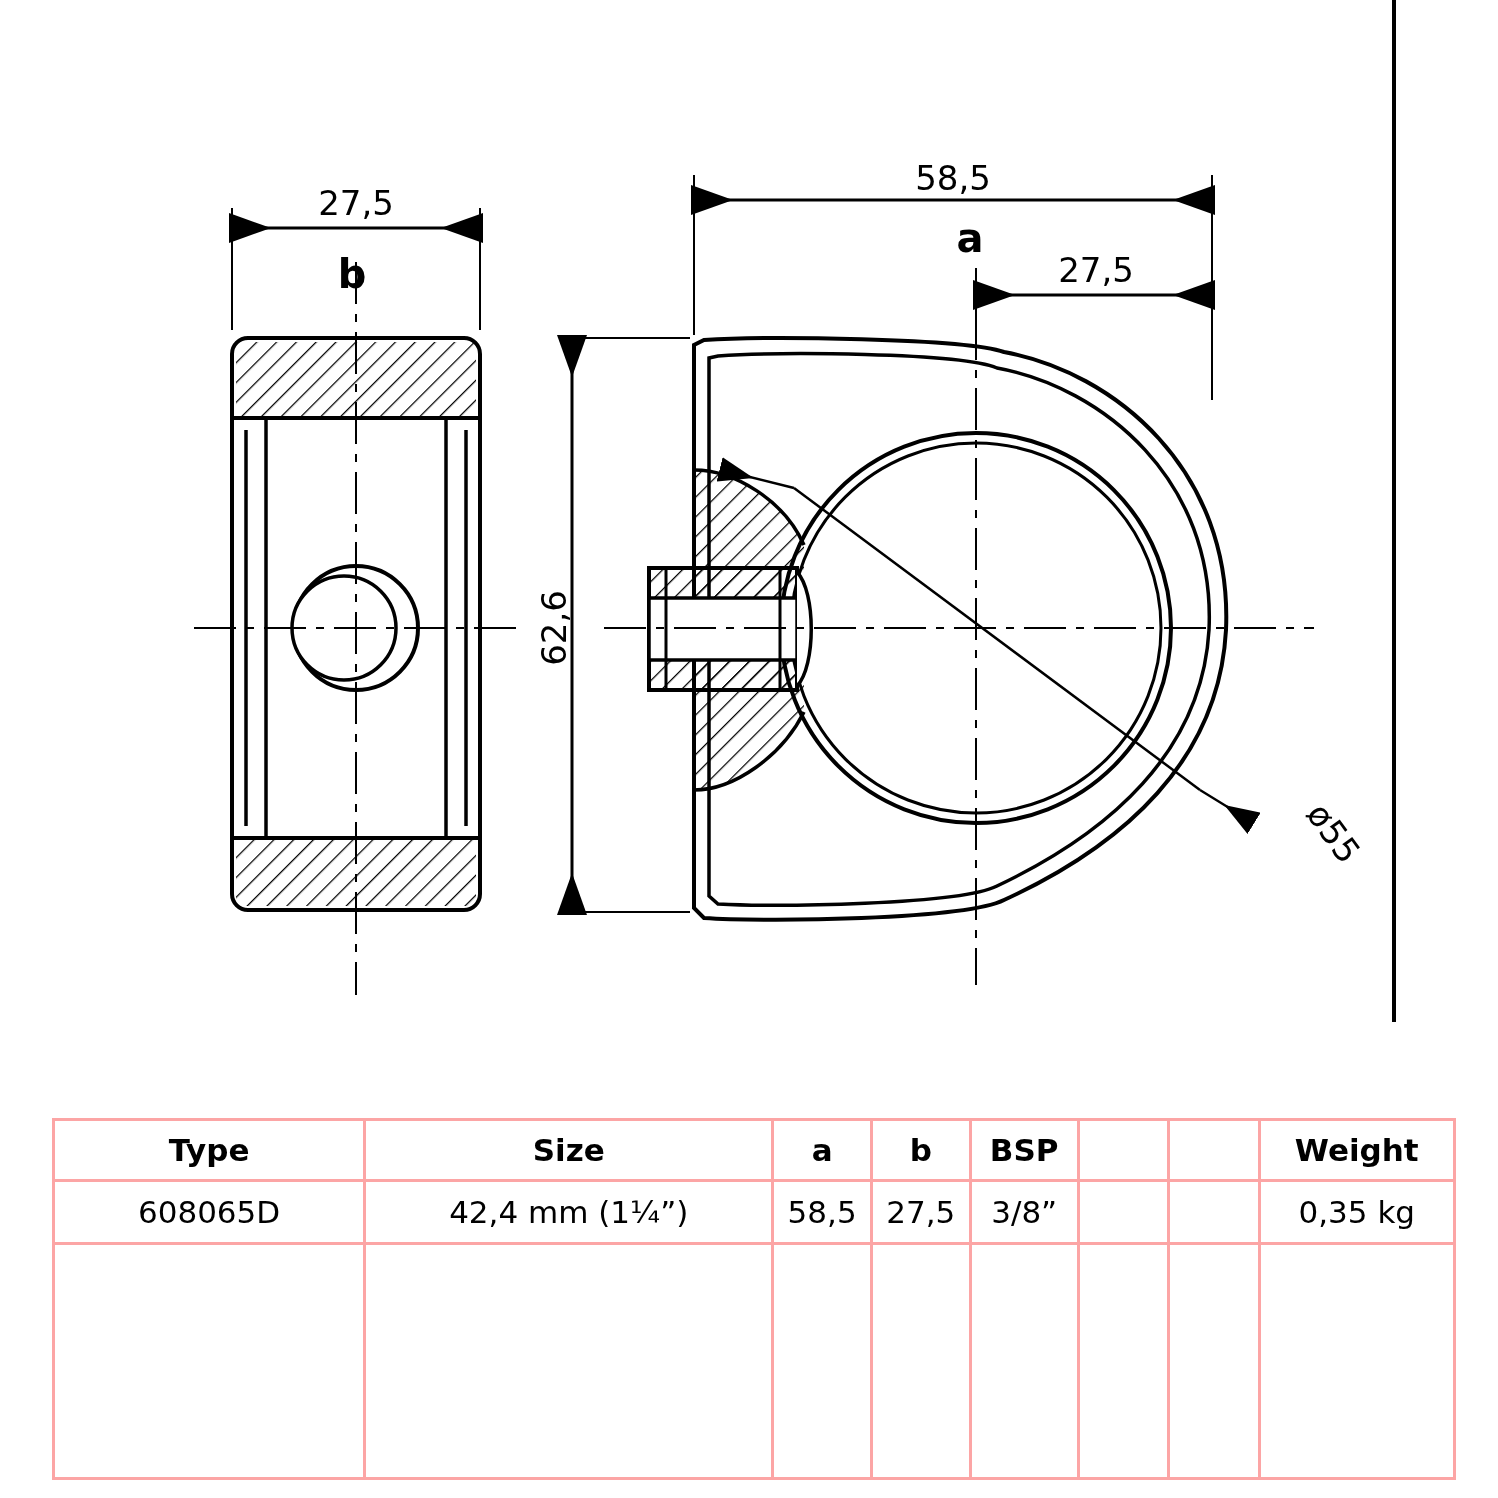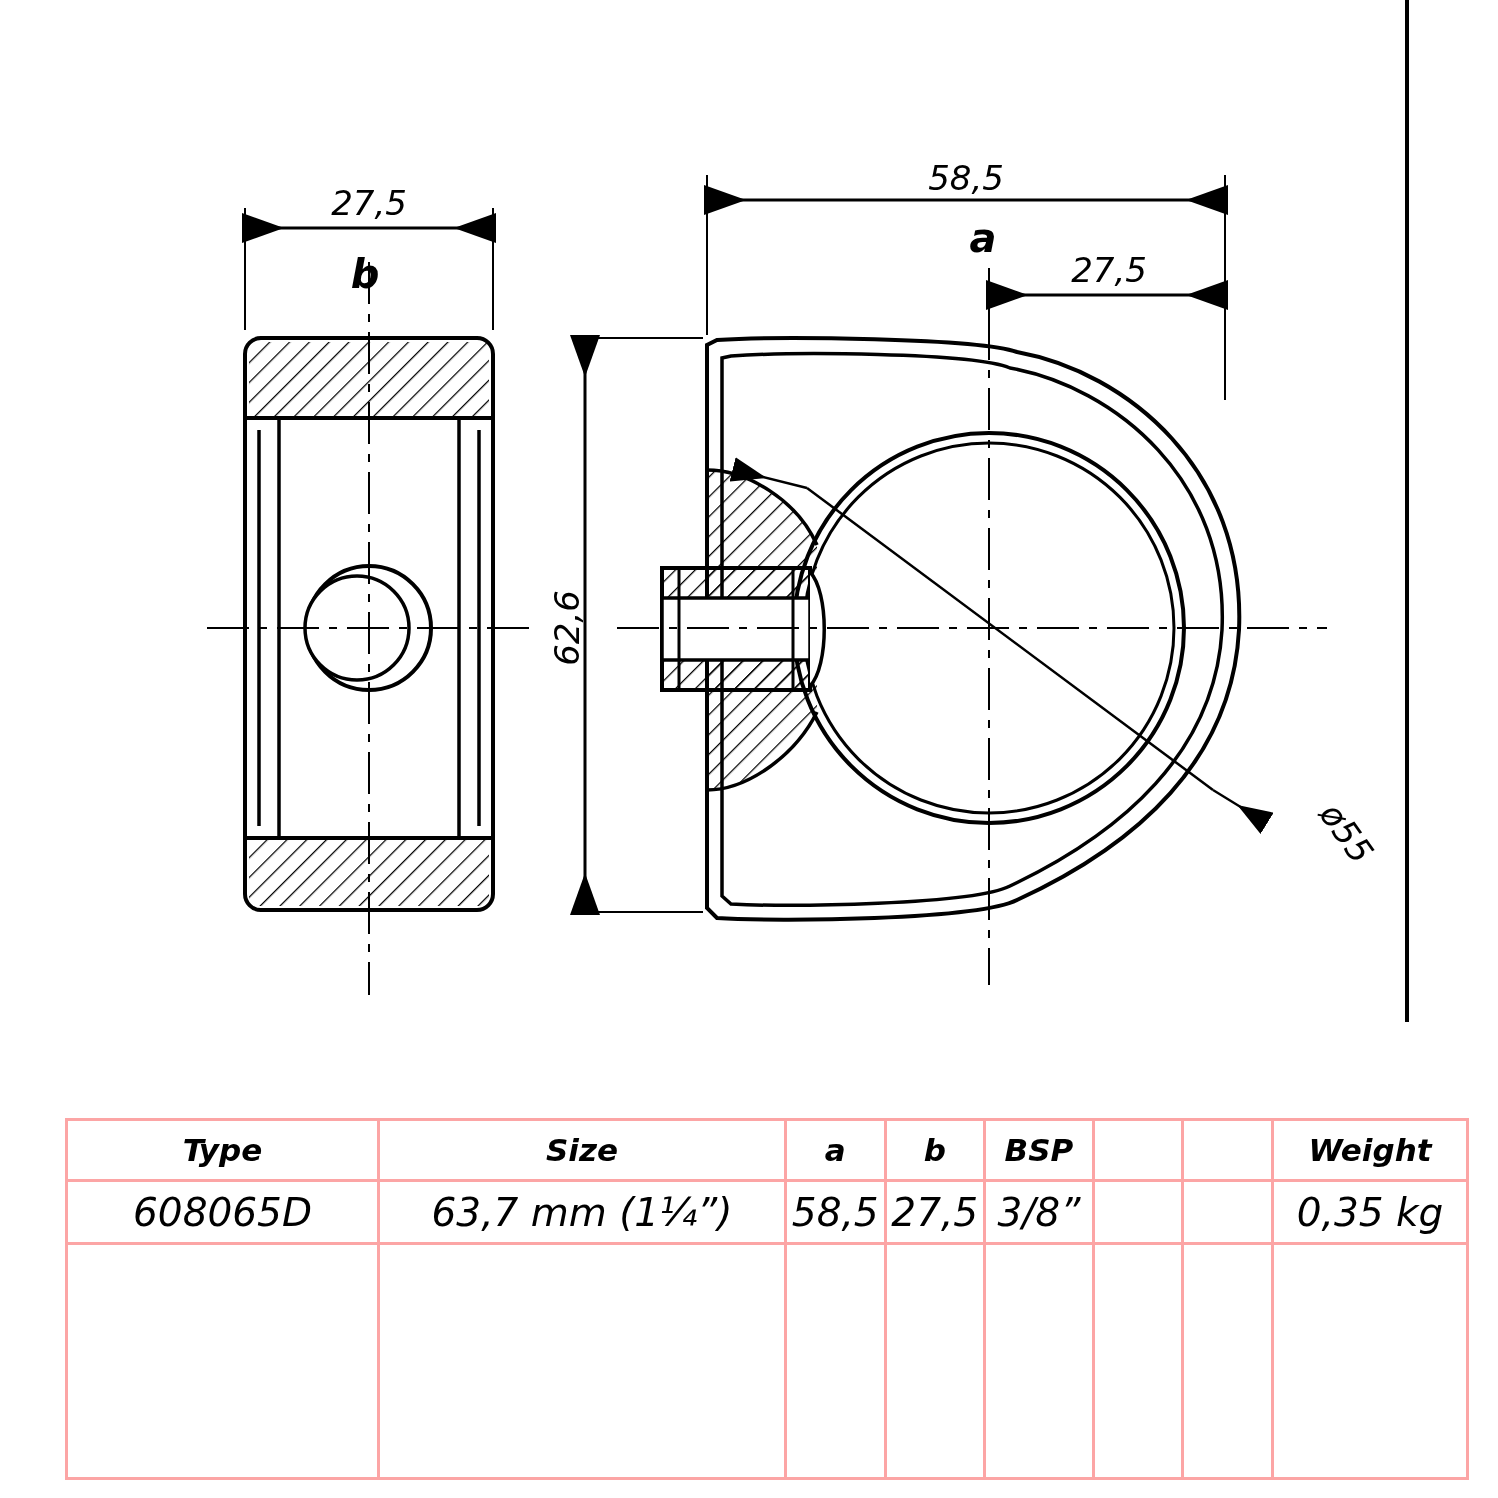--- a/index.html
+++ b/index.html
@@ -1,24 +1,24 @@
 <!DOCTYPE html>
 <html><head>
 <meta charset="utf-8">
 <style>
   html,body{margin:0;padding:0;background:#ffffff;}
   body{width:1498px;height:1498px;position:relative;font-family:"DejaVu Sans",sans-serif;color:#000;}
-  #sheet{position:absolute;left:17px;top:0;width:1468px;height:1498px;overflow:hidden;font-style:italic;}
+  #sheet{position:absolute;left:4px;top:0;width:1468px;height:1498px;overflow:hidden;}
   svg.draw{position:absolute;left:0;top:0;width:1498px;height:1498px;}
   .dimtext{font-family:"DejaVu Sans",sans-serif;font-size:34px;fill:#000;}
   .dimtext-lg{font-family:"DejaVu Sans",sans-serif;font-size:40px;font-weight:bold;fill:#000;}
   table.spec{position:absolute;left:48px;top:1118px;width:1404px;border-collapse:collapse;}
   table.spec th,table.spec td{border:3px solid #fca5a5;font-family:"DejaVu Sans",sans-serif;}
   table.spec th{font-size:31px;font-weight:bold;height:56px;text-align:center;}
-  table.spec td{font-size:39px;height:58px;text-align:center;}
+  table.spec td{font-size:31px;height:58px;text-align:center;}
   table.spec tr.filler td{height:230px;border-top:3px solid #000;}
   .c-type{width:315px;}
   .c-size{width:420px;}
   .c-a{width:95px;}
   .c-b{width:95px;}
   .c-bsp{width:105px;}
   .c-e1{width:90px;}
   .c-e2{width:90px;}
   .c-w{width:194px;}
 </style>
@@ -141,21 +141,21 @@
         <th class="c-b">b</th>
         <th class="c-bsp">BSP</th>
         <th class="c-e1"></th>
         <th class="c-e2"></th>
         <th class="c-w">Weight</th>
       </tr>
     </thead>
     <tbody>
       <tr>
         <td>608065D</td>
-        <td>63,7 mm (1¼”)</td>
+        <td>42,4 mm (1¼”)</td>
         <td>58,5</td>
         <td>27,5</td>
         <td>3/8”</td>
         <td></td>
         <td></td>
         <td>0,35 kg</td>
       </tr>
       <tr class="filler">
         <td></td>
         <td></td>

